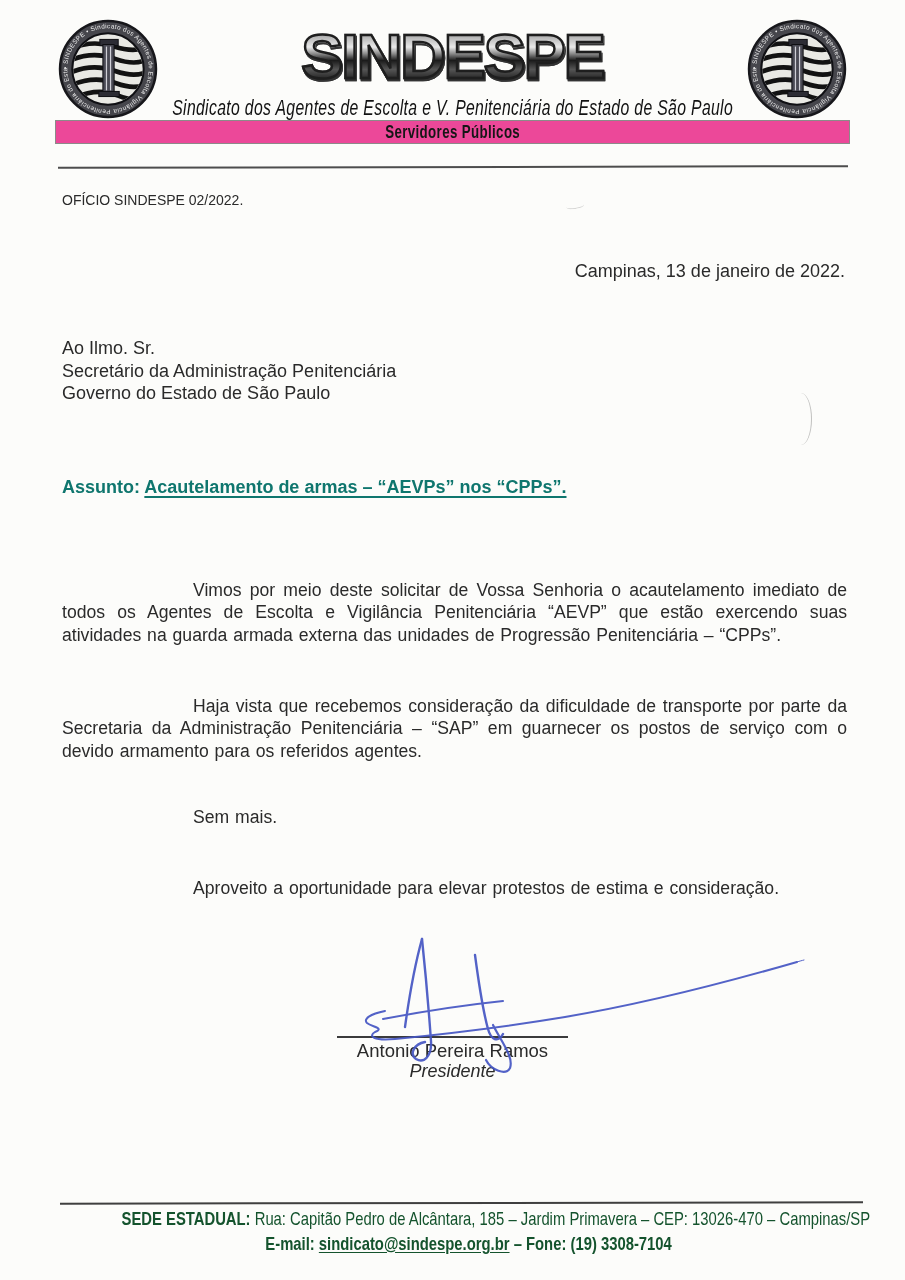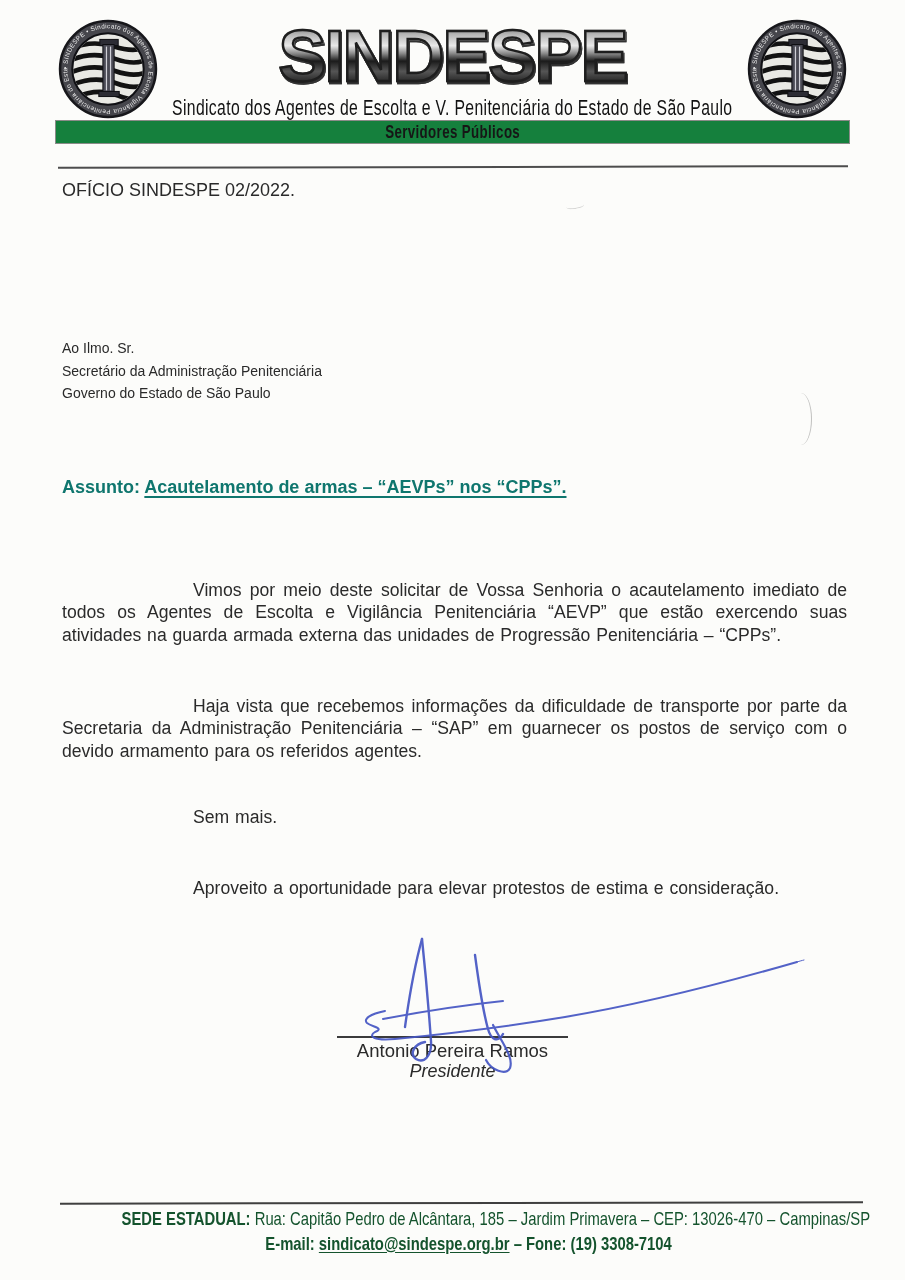--- a/index.html
+++ b/index.html
@@ -13,50 +13,50 @@
   
   .letterhead { position:absolute; left:55px; top:12px; width:795px; height:132px; }
   .emblem { position:absolute; top:6px; width:102px; height:102px; }
   .emblem.left  { left:2px; }
   .emblem.right { right:2px; }
   .wordmark-wrap {
     position:absolute; left:106px; right:106px; top:2px; height:84px;
     display:flex; align-items:center; justify-content:center;
   }
   .wordmark {
-    font-weight:900; font-size:72px; line-height:0.9; letter-spacing:-2px;
+    font-weight:900; font-size:63px; line-height:0.9; letter-spacing:-2px;
     background:linear-gradient(180deg,#6b6b6b 0%,#b5b5b5 16%,#e9e9e9 34%,#8a8a8a 46%,#1b1b1b 58%,#555 74%,#0d0d0d 100%);
     -webkit-background-clip:text; background-clip:text; color:transparent;
     -webkit-text-stroke:2.5px #1e1e1e;
     filter:drop-shadow(1px 2px 0 #333);
     white-space:nowrap;
   }
   .subtitle-wrap {
     position:absolute; left:106px; right:106px; top:84px; height:24px;
-    display:flex; align-items:center; justify-content:center;
+    display:flex; align-items:center; justify-content:center;font-style:italic;
   }
   .subtitle {
     display:inline-block; transform:scaleX(0.70); transform-origin:center;
     font-size:22.5px; font-weight:500; color:#121212; white-space:nowrap; letter-spacing:0.5px;
   }
   .banner-bar {
     position:absolute; left:0; right:0; top:108px; height:24px;
-    background:#15803d; border:1px solid #8b8b89;
+    background:#ec4899; border:1px solid #8b8b89;
     display:flex; align-items:center; justify-content:center;
   }
   .banner-text {
     display:inline-block; transform:scaleX(0.72); transform-origin:center;
     font-size:18.5px; font-weight:700; color:#161616; white-space:nowrap; letter-spacing:0.5px;
   }
   .head-rule { position:absolute; left:58px; top:166px; width:790px; height:2px;
     background:#4d4d4d; transform:rotate(-0.12deg); }
   
-  .ref-line   { position:absolute; left:62px;  top:180px; font-size:18px; }
+  .ref-line   { position:absolute; left:62px;  top:192px; font-size:14px; }
   .date-line  { position:absolute; right:60px; top:261px; font-size:18px; }
-  .recipient  { position:absolute; left:62px;  top:337px; font-size:14px; line-height:22.6px; }
+  .recipient  { position:absolute; left:62px;  top:337px; font-size:18px; line-height:22.6px; }
   .subject    { position:absolute; left:62px;  top:477px; font-size:18px; font-weight:700; color:#0f766e; }
   .subject .u { text-decoration:underline; text-underline-offset:3px; text-decoration-thickness:1.5px; }
   .para {
     position:absolute; left:62px; width:785px;
     font-size:17.6px; line-height:22.3px; text-align:justify; text-indent:131px;
     word-spacing:1px;
   }
   .para.p1 { top:579px; }
   .para.p2 { top:695px; }
   .para.short { text-align:left; }
@@ -163,34 +163,35 @@
     </div>
 
     <div class="banner-bar">
       <span class="banner-text">Servidores Públicos</span>
     </div>
   </div>
 
   <div class="head-rule"></div>
 
   <div class="ref-line">OFÍCIO SINDESPE 02/2022.</div>
+  <div class="date-line">Campinas, 13 de janeiro de 2022.</div>
 
   <div class="recipient">
     <div>Ao Ilmo. Sr.</div>
     <div>Secretário da Administração Penitenciária</div>
     <div>Governo do Estado de São Paulo</div>
   </div>
 
   <div class="subject">
     <span>Assunto:</span>
     <span class="u">Acautelamento de armas – “AEVPs” nos “CPPs”.</span>
   </div>
 
   <p class="para p1">Vimos por meio deste solicitar de Vossa Senhoria o acautelamento imediato de todos os Agentes de Escolta e Vigilância Penitenciária “AEVP” que estão exercendo suas atividades na guarda armada externa das unidades de Progressão Penitenciária – “CPPs”.</p>
-  <p class="para p2">Haja vista que recebemos informações da dificuldade de transporte por parte da Secretaria da Administração Penitenciária – “SAP” em guarnecer os postos de serviço com o devido armamento para os referidos agentes.</p>
+  <p class="para p2">Haja vista que recebemos consideração da dificuldade de transporte por parte da Secretaria da Administração Penitenciária – “SAP” em guarnecer os postos de serviço com o devido armamento para os referidos agentes.</p>
   <p class="para p4 short">Aproveito a oportunidade para elevar protestos de estima e consideração.</p>
   <p class="para p3 short">Sem mais.</p>
 
   <div class="artifact-paren"></div>
   <div class="artifact-smudge"></div>
 
   <div class="sig-rule"></div>
   <div class="sig-name">Antonio Pereira Ramos</div>
   <div class="sig-title">Presidente</div>
 

